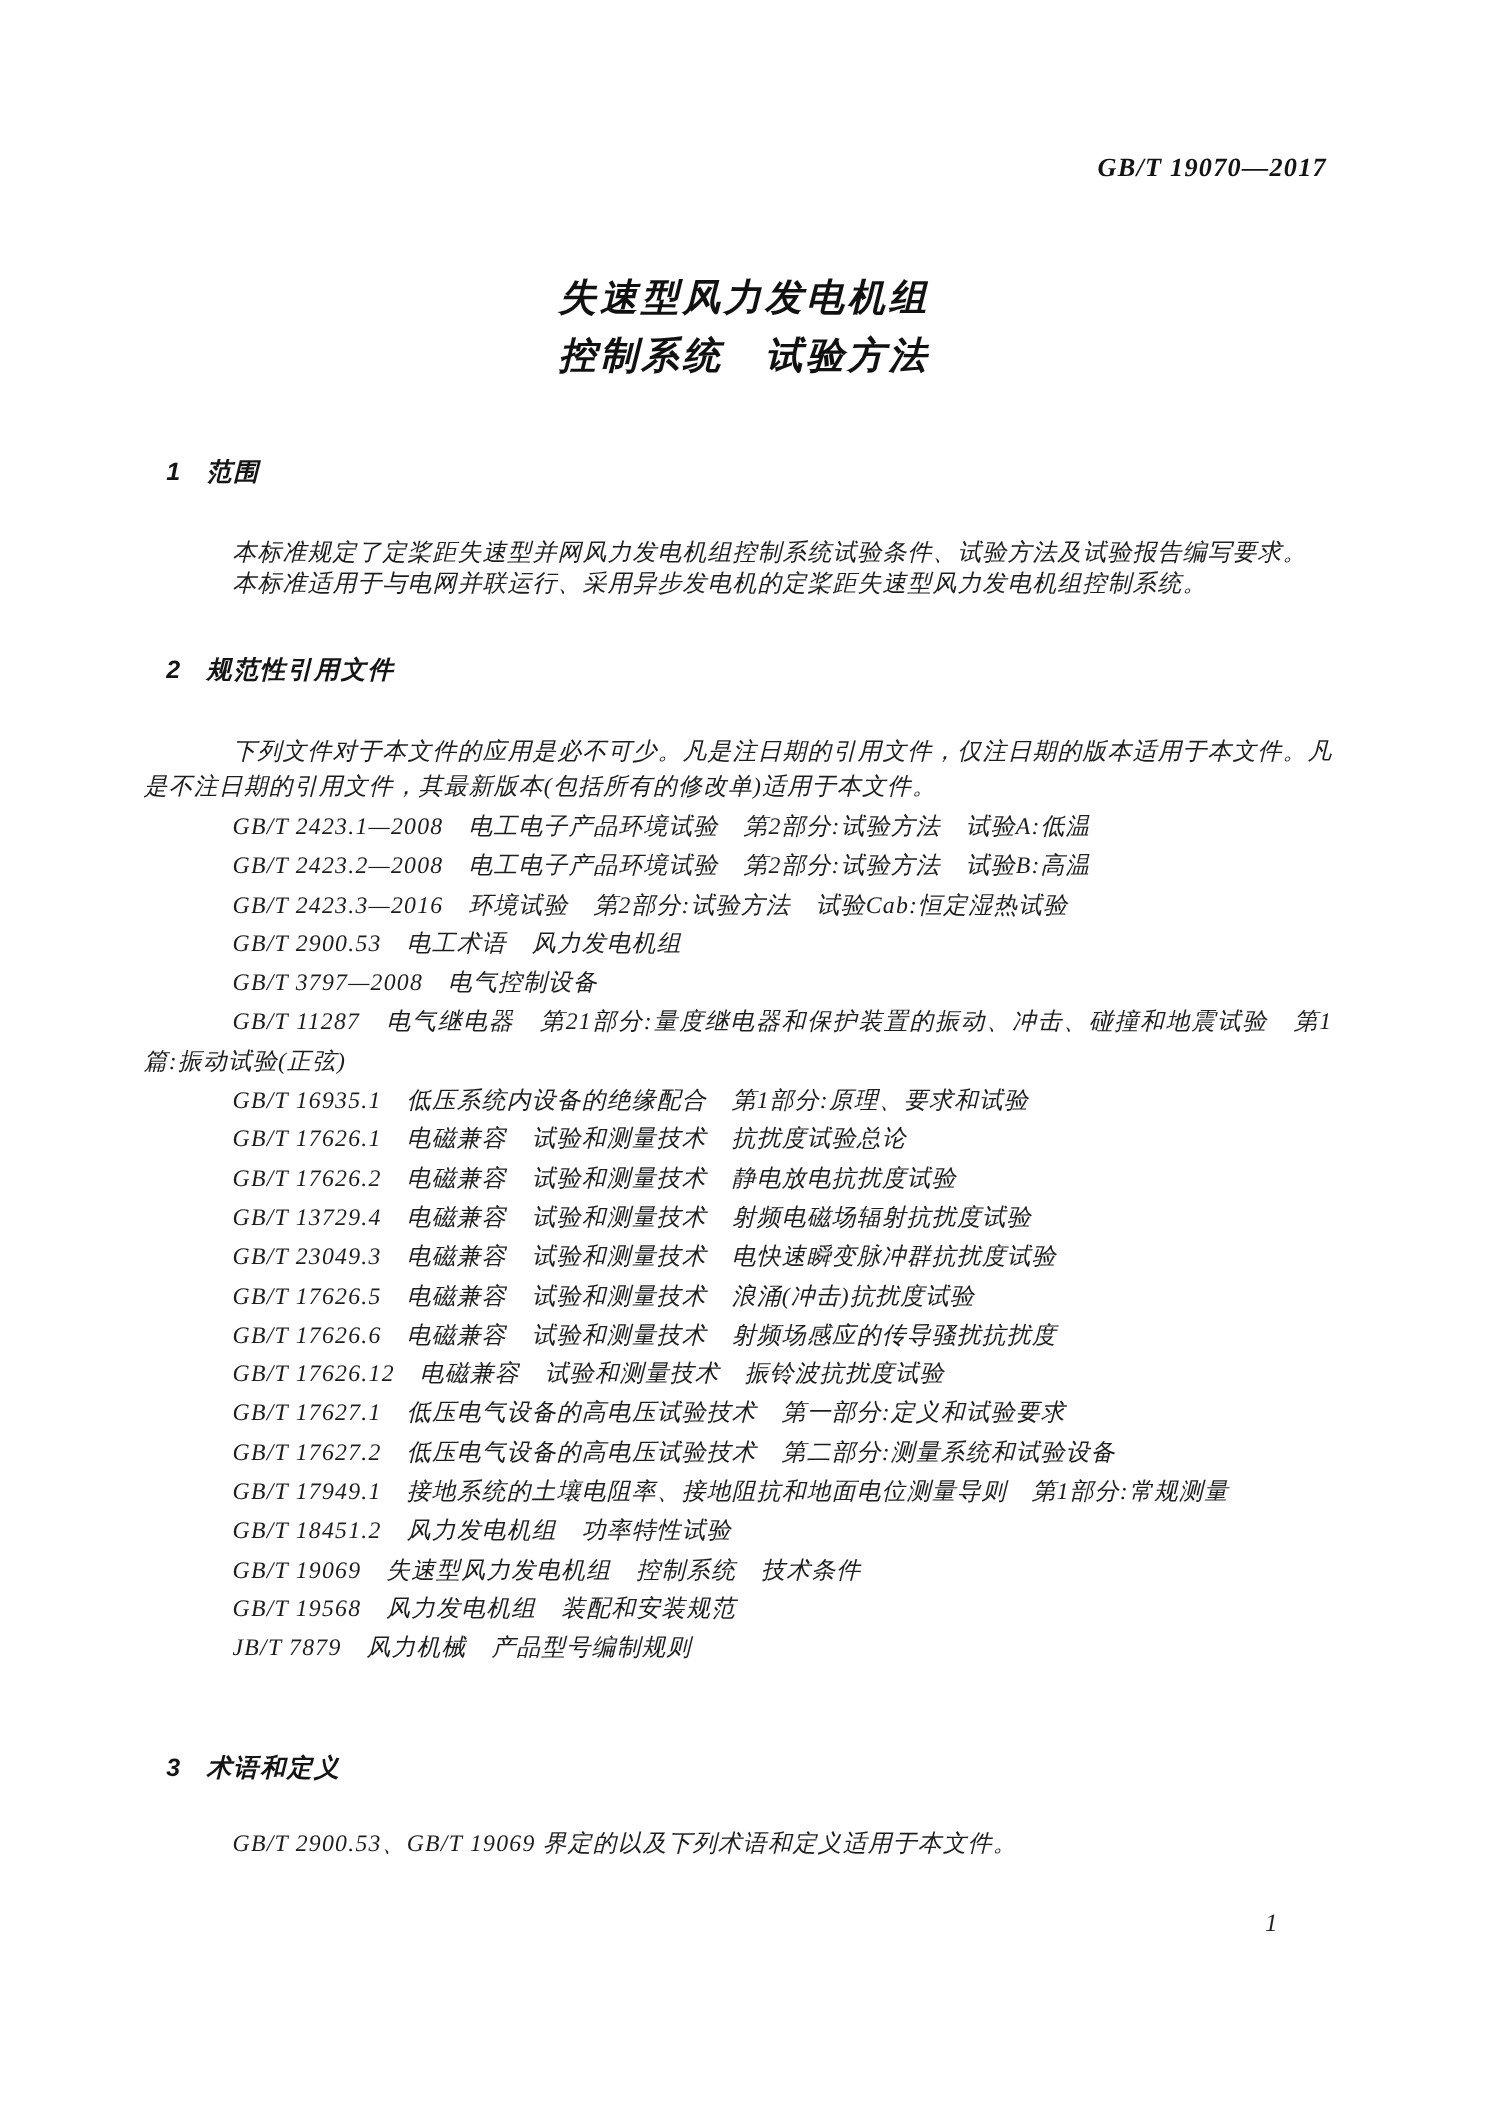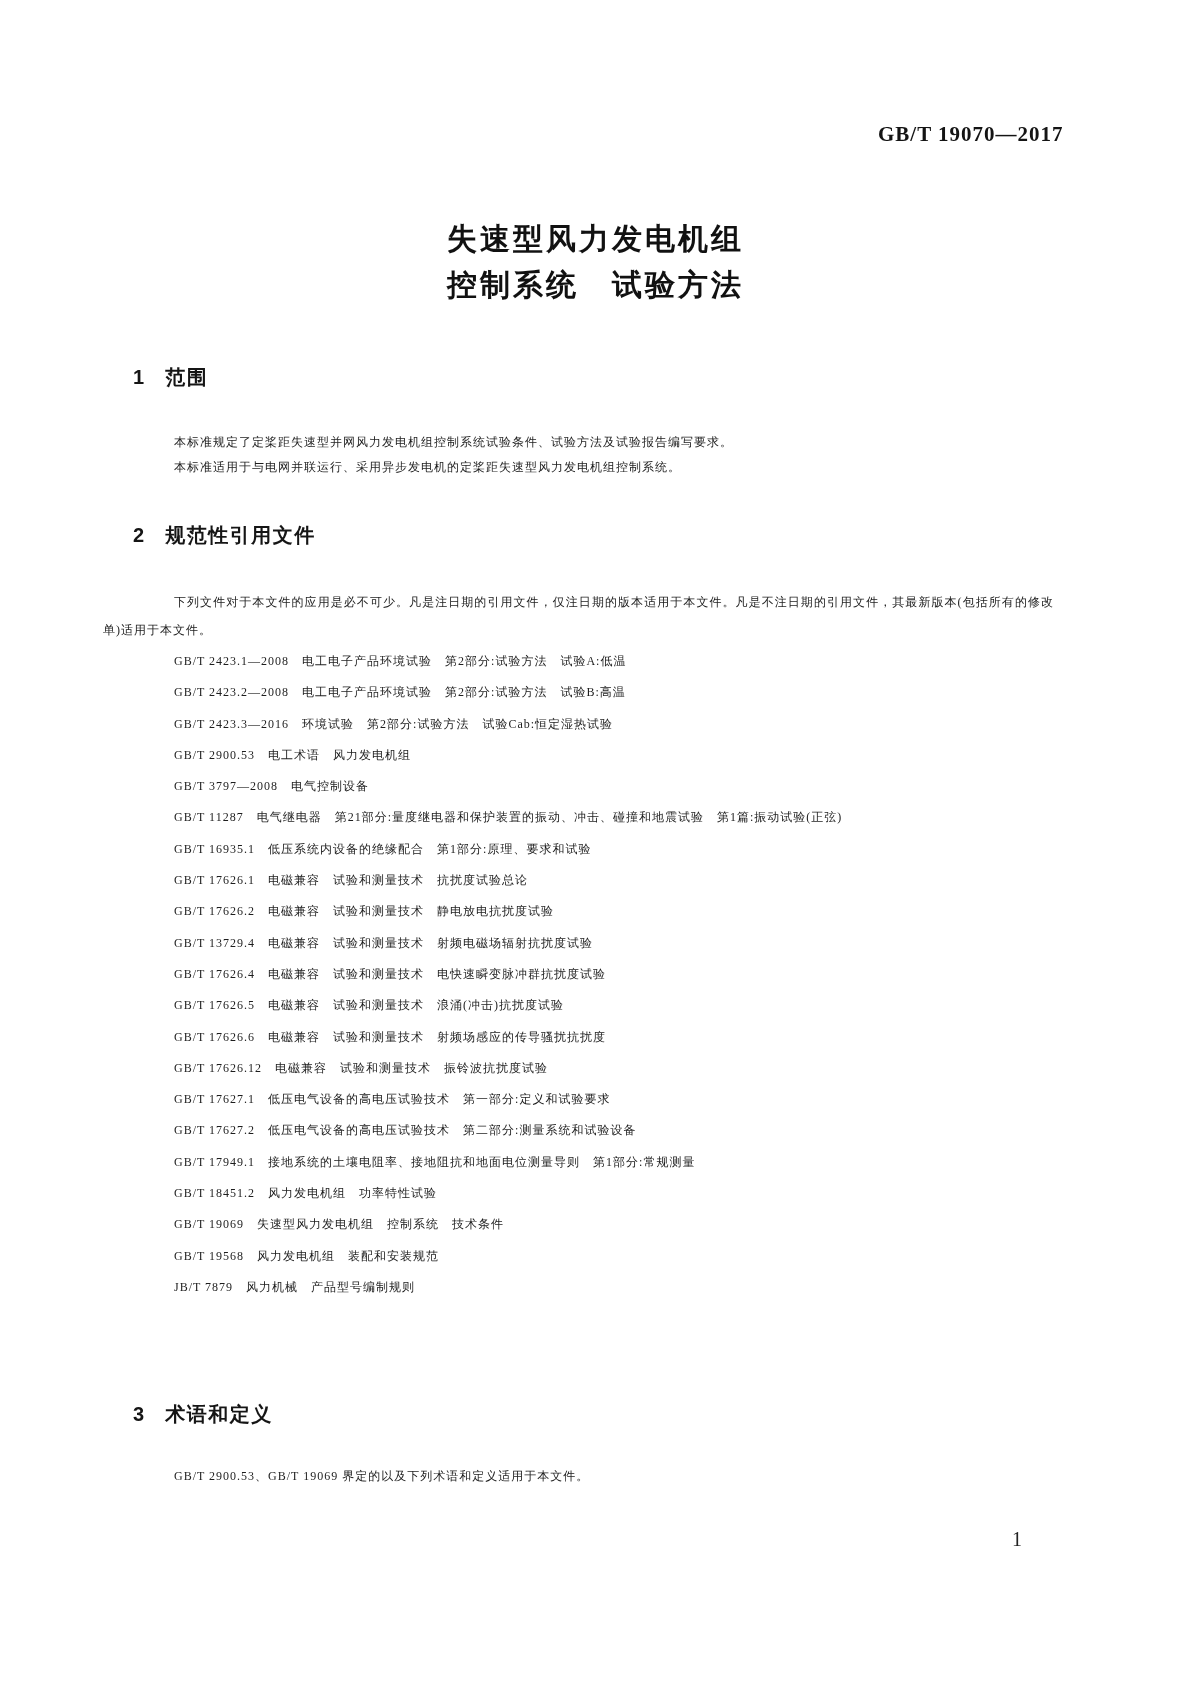--- a/index.html
+++ b/index.html
@@ -1,15 +1,15 @@
 <!DOCTYPE html>
 <html><head>
 <meta charset="utf-8">
 <style>
-  * { margin: 0; padding: 0; box-sizing: border-box; }
+  * { margin: 0; padding: 0; box-sizing: border-box; font-style: italic; }
   html, body { background: #ffffff; }
   .page {
     position: relative;
     width: 1191px;
     height: 1684px;
     background: #ffffff;
     font-family: "Liberation Serif", "DejaVu Serif", serif;
     color: #1d1d1d;
     overflow: hidden;
   }
@@ -44,23 +44,23 @@
     letter-spacing: 1.5px;
     color: #151515;
     white-space: nowrap;
   }
   .sec-heading .sec-num { display: inline-block; margin-right: 21px; letter-spacing: 0; }
   .h1 { top: 364px; }
   .h2 { top: 522px; }
   .h3 { top: 1401px; }
   .block {
     position: absolute;
-    left: 103px;
+    left: 115px;
     width: 951px;
-    font-size: 12px;
+    font-size: 19px;
   }
   .para {
     margin: 0;
     text-indent: 71px;
     text-align: justify;
     letter-spacing: 1px;
     color: #1d1d1d;
   }
   .sec1-body { top: 430px; line-height: 25px; }
   .sec2-intro { top: 588px; line-height: 28px; }
@@ -119,21 +119,21 @@
 
 
       <p class="para">GB/T 16935.1　低压系统内设备的绝缘配合　第1部分:原理、要求和试验</p>
 
       <p class="para">GB/T 17626.1　电磁兼容　试验和测量技术　抗扰度试验总论</p>
 
       <p class="para">GB/T 17626.2　电磁兼容　试验和测量技术　静电放电抗扰度试验</p>
 
       <p class="para">GB/T 13729.4　电磁兼容　试验和测量技术　射频电磁场辐射抗扰度试验</p>
 
-      <p class="para">GB/T 17626.4　电磁兼容　试验和测量技术　电快速瞬变脉冲群抗扰度试验</p>
+      <p class="para">GB/T 23049.3　电磁兼容　试验和测量技术　电快速瞬变脉冲群抗扰度试验</p>
 
       <p class="para">GB/T 17626.5　电磁兼容　试验和测量技术　浪涌(冲击)抗扰度试验</p>
 
       <p class="para">GB/T 17626.6　电磁兼容　试验和测量技术　射频场感应的传导骚扰抗扰度</p>
 
       <p class="para">GB/T 17626.12　电磁兼容　试验和测量技术　振铃波抗扰度试验</p>
 
       <p class="para">GB/T 17627.1　低压电气设备的高电压试验技术　第一部分:定义和试验要求</p>
 
       <p class="para">GB/T 17627.2　低压电气设备的高电压试验技术　第二部分:测量系统和试验设备</p>

